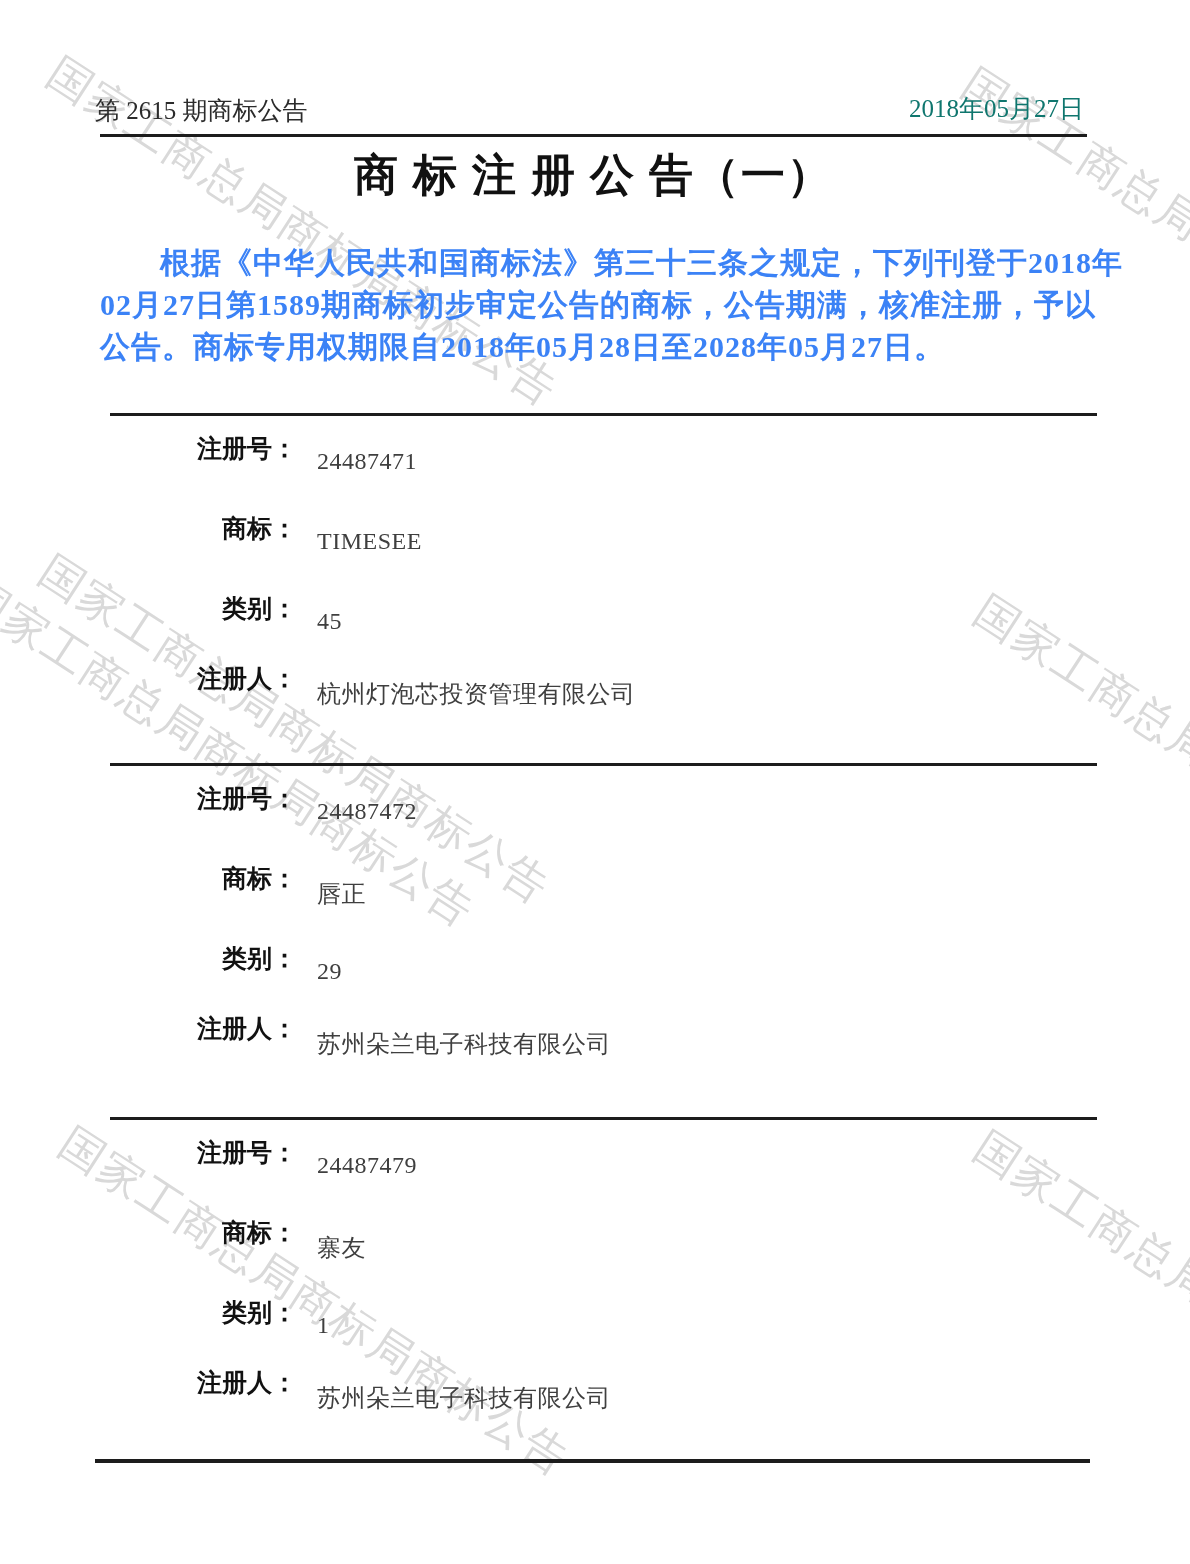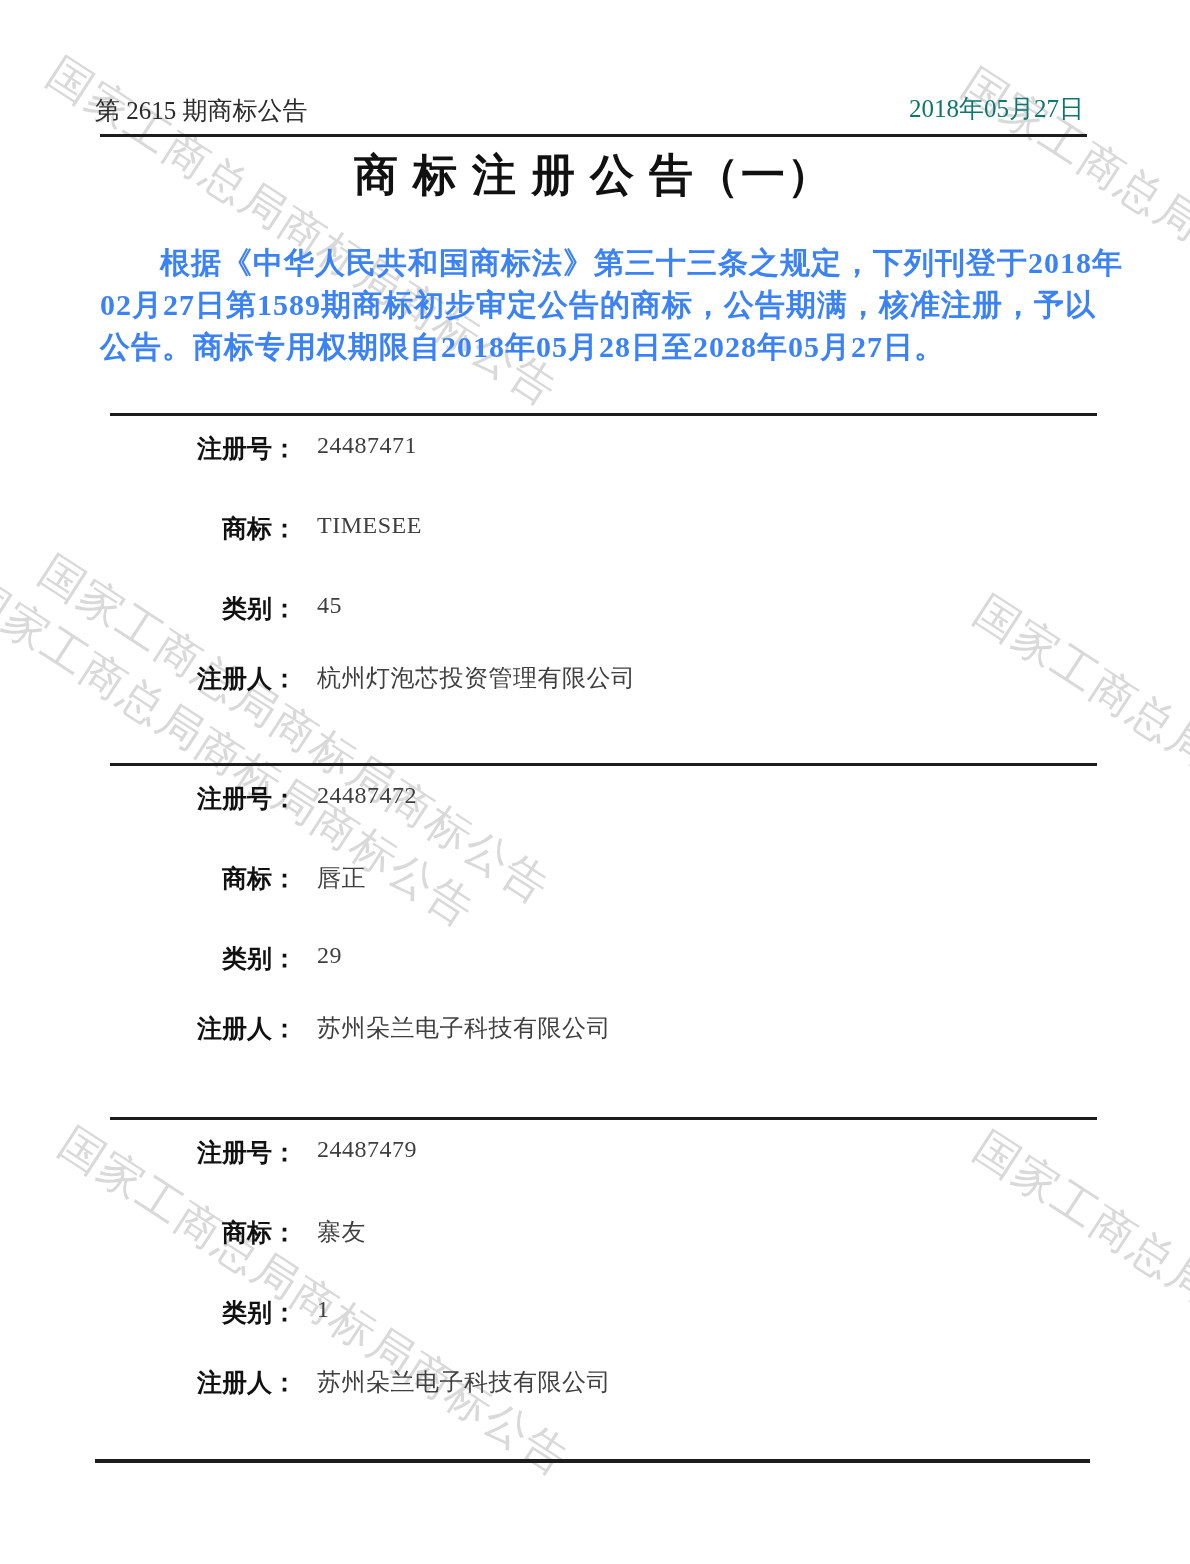--- a/index.html
+++ b/index.html
@@ -73,20 +73,21 @@
     position:absolute;left:100px;width:187px;
     text-align:right;
     font-size:25px;font-weight:700;color:#111;
     white-space:nowrap;
   }
   .val{
     position:absolute;left:307px;
     font-size:24px;font-weight:400;color:#3f3f3f;
     white-space:nowrap;
     letter-spacing:0.5px;
+    margin-top:16px;
   }
 </style>
 </head>
 <body>
 
 <div id="page">
 
   <div class="wm" style="left:68px;top:44px;">国家工商总局商标局商标公告</div>
   <div class="wm" style="left:983px;top:55px;">国家工商总局商标局商标公告</div>
   <div class="wm" style="left:60px;top:542px;">国家工商总局商标局商标公告</div>

